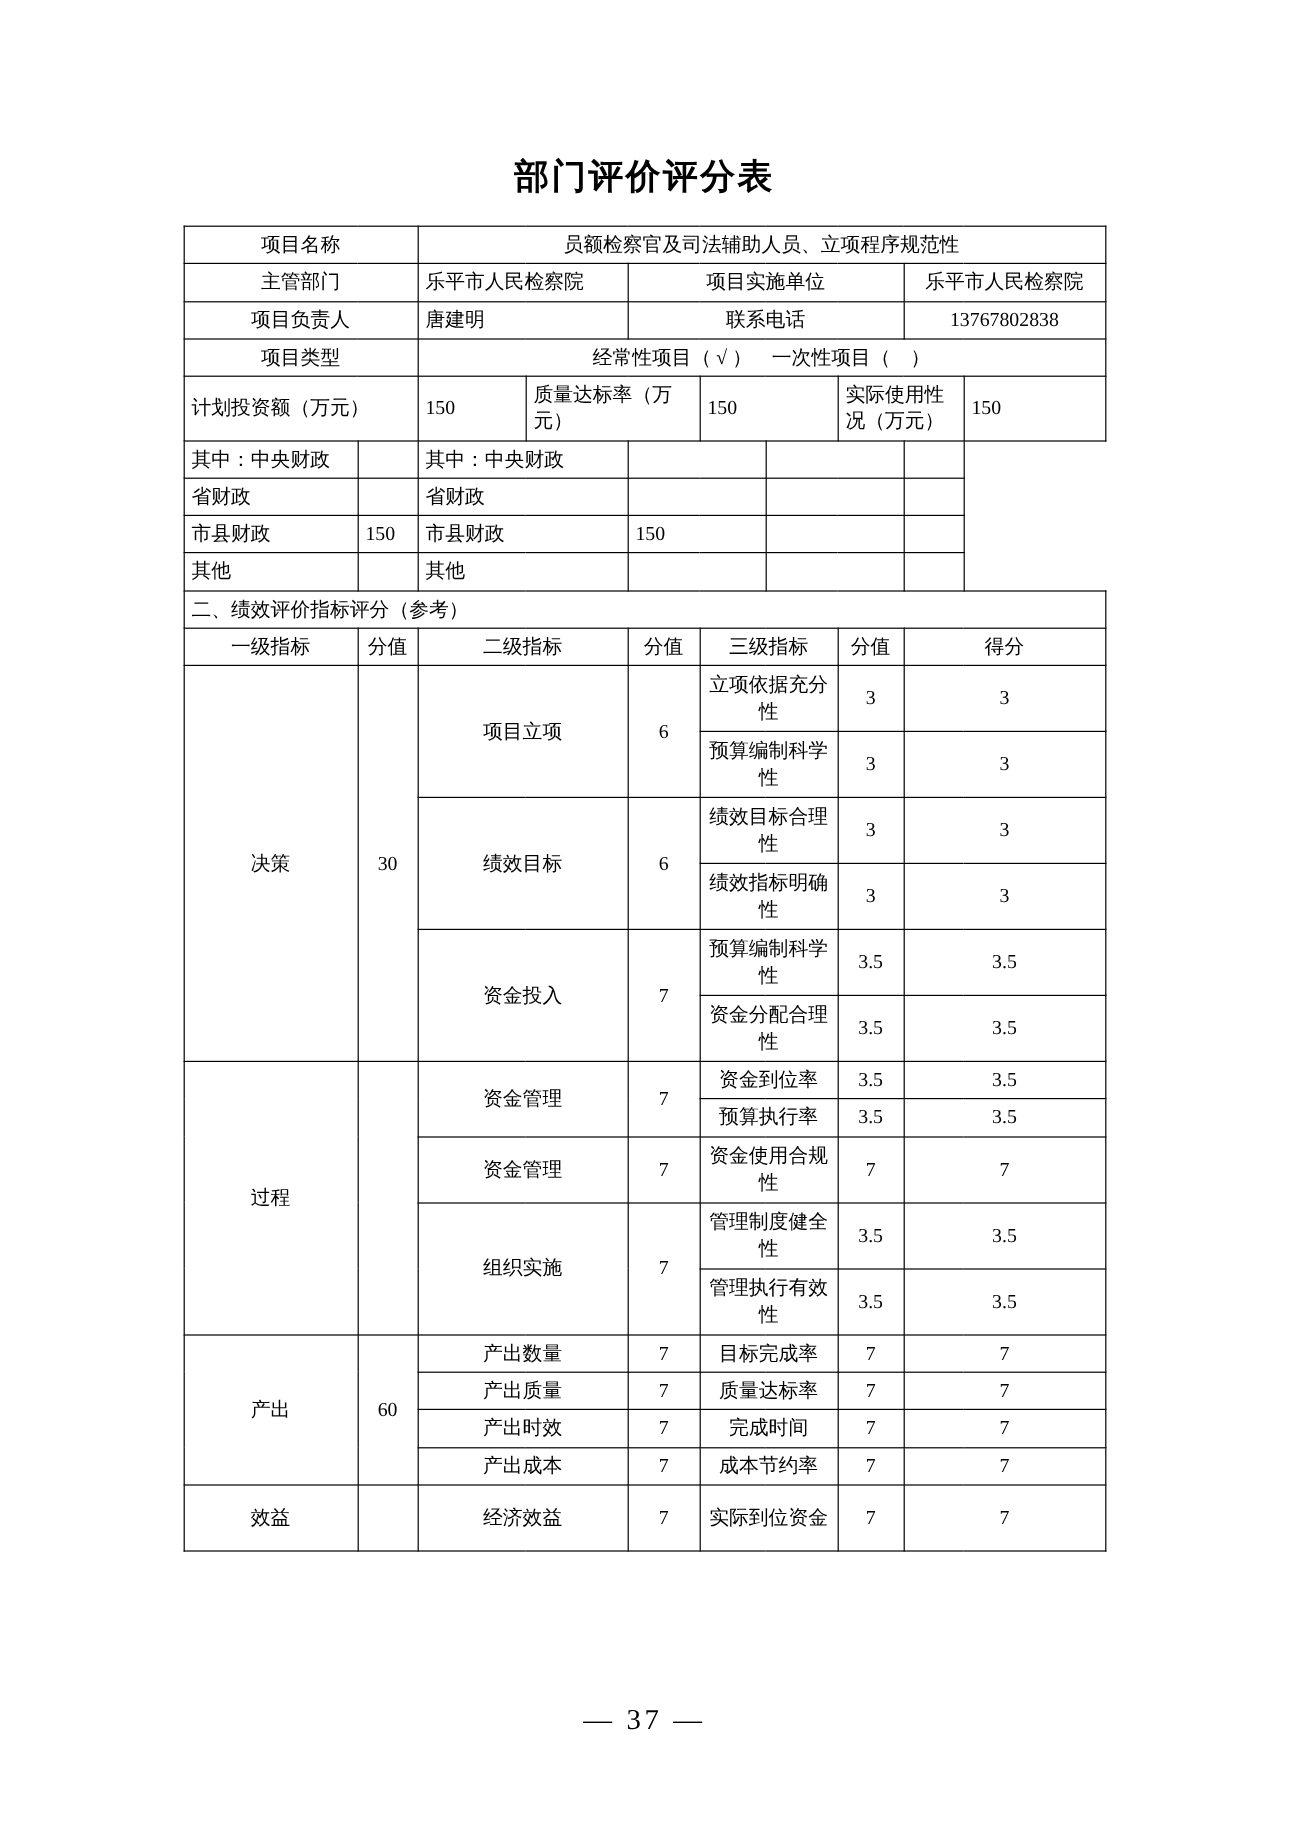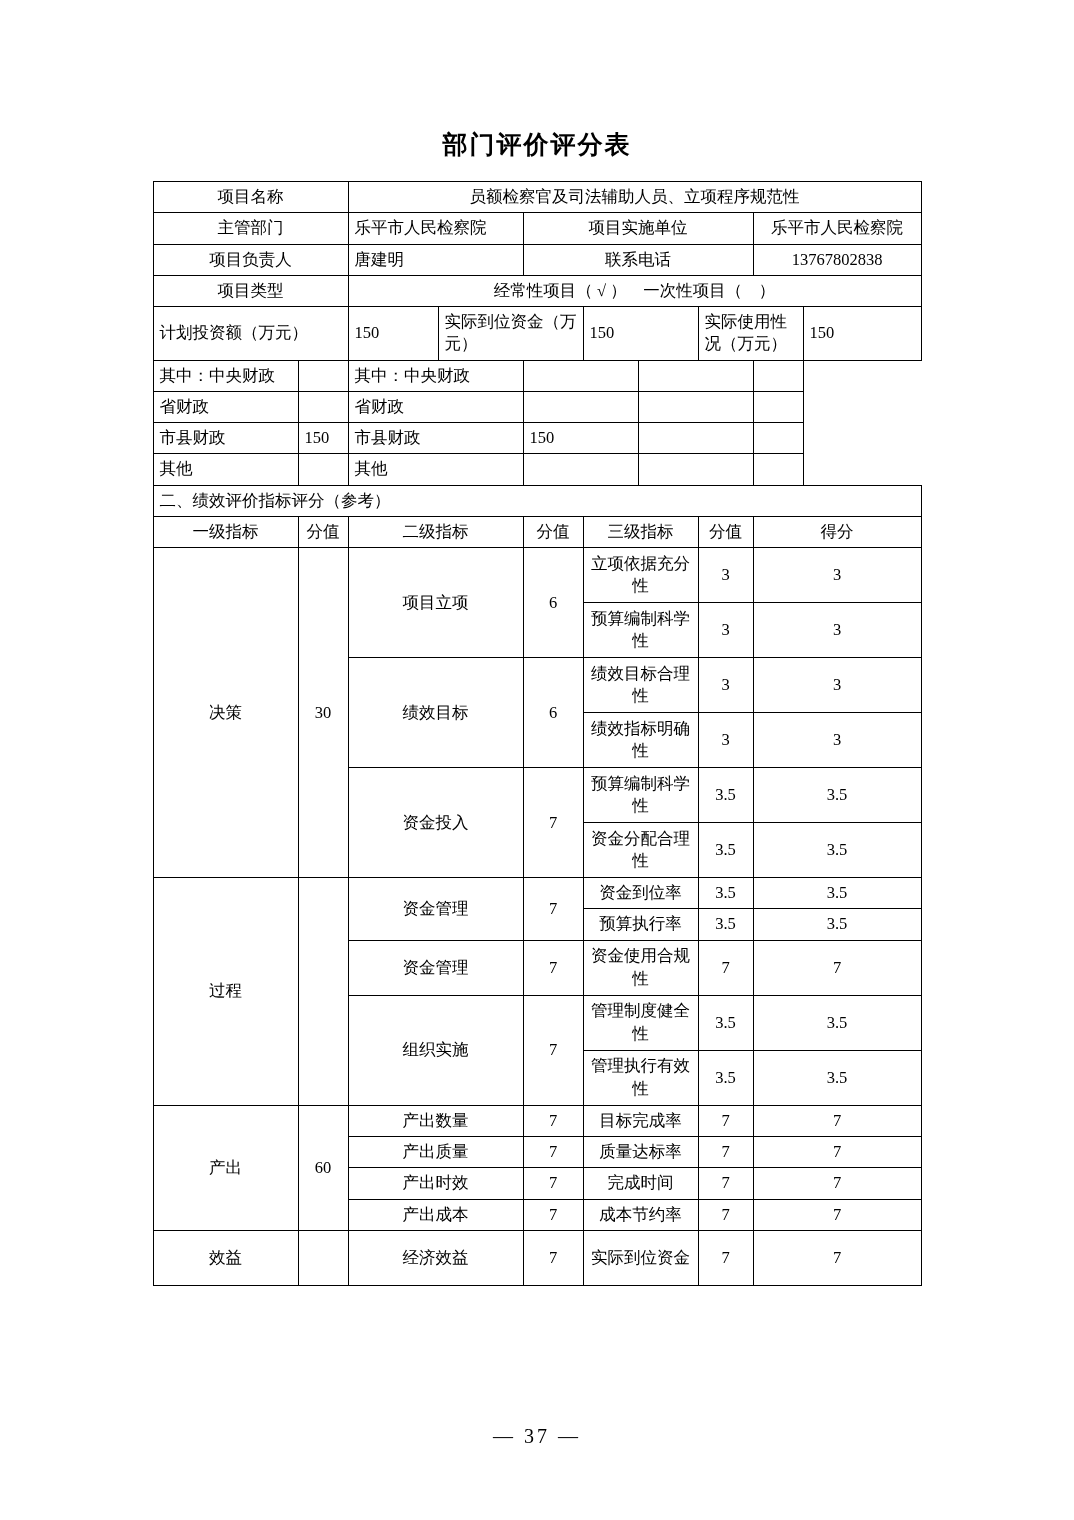--- a/index.html
+++ b/index.html
@@ -16,21 +16,21 @@
   }
   .page {
     width: 1074px;
     height: 1520px;
     box-sizing: border-box;
     padding: 0;
     position: relative;
   }
   .doc-title {
     text-align: center;
-    font-size: 25px;
+    font-size: 29px;
     font-weight: bold;
     letter-spacing: 2px;
     margin: 0;
     padding-top: 128px;
     padding-bottom: 20px;
   }
   table.main {
     border-collapse: collapse;
     width: 768px;
     margin: 0 auto;
@@ -56,21 +56,21 @@
   .num-right {
     text-align: left;
     padding-right: 12px;
   }
   .footer {
     position: absolute;
     left: 0;
     right: 0;
     bottom: 72px;
     text-align: center;
-    font-size: 20px;
+    font-size: 24px;
     letter-spacing: 3px;
   }
 </style>
 </head>
 <body>
 
 <div class="page">
 
   <div class="doc-title">部门评价评分表</div>
 
@@ -109,21 +109,21 @@
       </tr>
 
       <tr>
         <td class="c" colspan="2">项目类型</td>
         <td class="c" colspan="8">经常性项目（ √ ）　一次性项目（　）</td>
       </tr>
 
       <tr>
         <td class="l" colspan="2">计划投资额（万元）</td>
         <td class="num-right">150</td>
-        <td class="l" colspan="2">实际到位资金（万元）</td>
+        <td class="l" colspan="2">质量达标率（万元）</td>
         <td class="num-right" colspan="2">150</td>
         <td class="l" colspan="2">实际使用性况（万元）</td>
         <td class="num-right">150</td>
       </tr>
 
       <tr>
         <td class="l pad-l">其中：中央财政</td>
         <td class="num-right"></td>
         <td class="l" colspan="2">其中：中央财政</td>
         <td class="num-right" colspan="2"></td>

